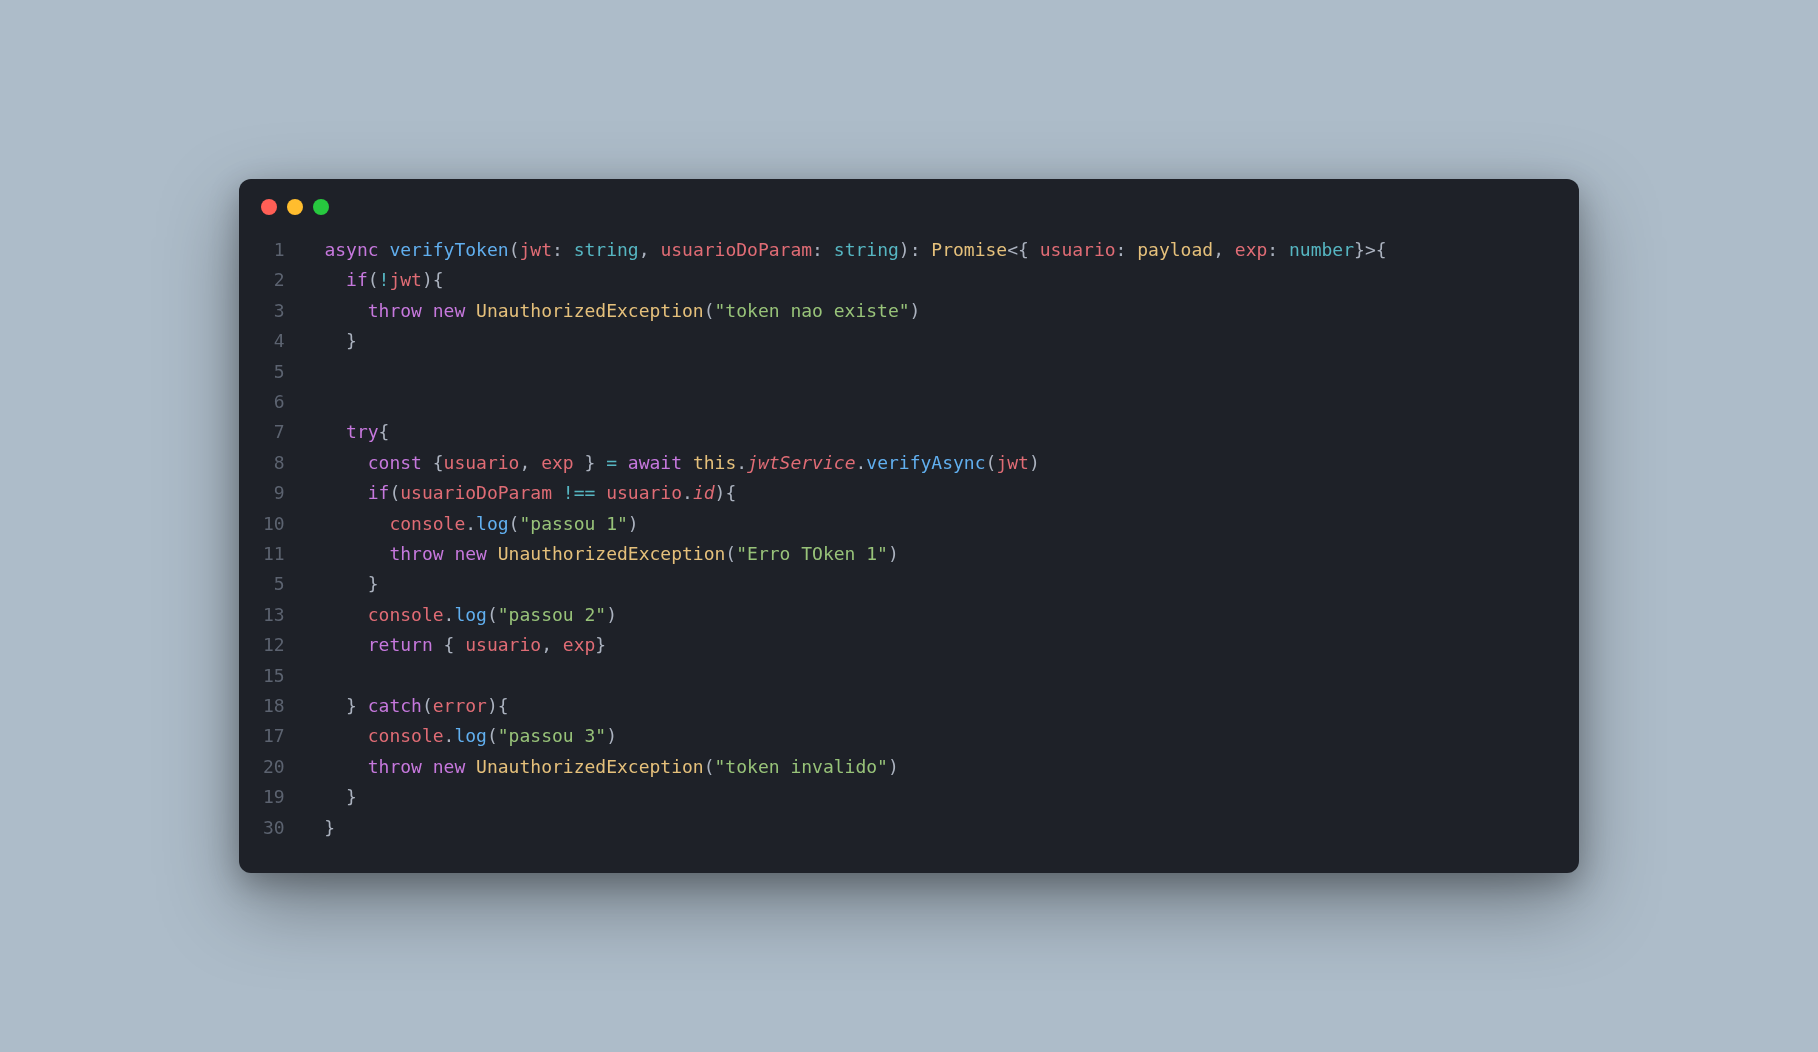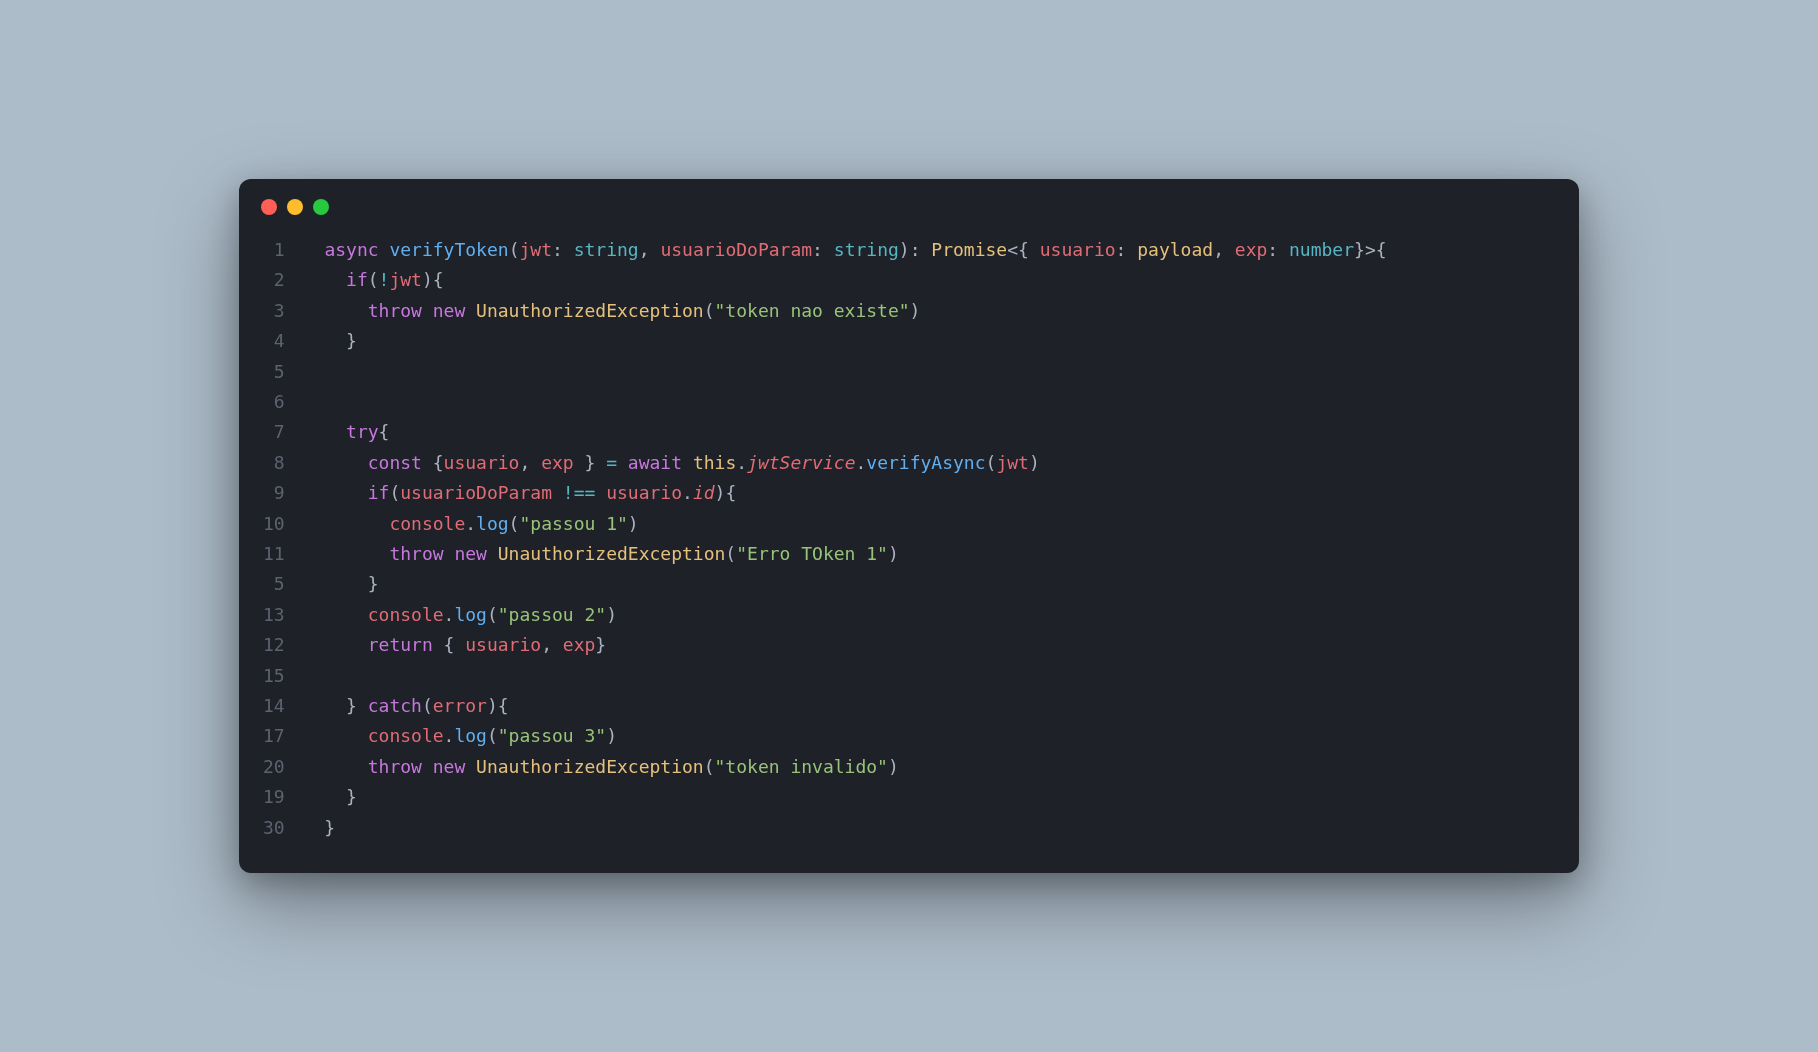--- a/index.html
+++ b/index.html
@@ -82,21 +82,21 @@
         <div>6</div>
         <div>7</div>
         <div>8</div>
         <div>9</div>
         <div>10</div>
         <div>11</div>
         <div>5</div>
         <div>13</div>
         <div>12</div>
         <div>15</div>
-        <div>14</div>
+        <div>18</div>
         <div>17</div>
         <div>20</div>
         <div>19</div>
         <div>30</div>
       </div>
     <div class="code" id="code"><div><span>  </span><span class="tok-kw">async</span><span> </span><span class="tok-fn">verifyToken</span><span class="tok-punc">(</span><span class="tok-var">jwt</span><span class="tok-punc">: </span><span class="tok-type">string</span><span class="tok-punc">, </span><span class="tok-var">usuarioDoParam</span><span class="tok-punc">: </span><span class="tok-type">string</span><span class="tok-punc">): </span><span class="tok-def">Promise</span><span class="tok-punc">&lt;{ </span><span class="tok-var">usuario</span><span class="tok-punc">: </span><span class="tok-def">payload</span><span class="tok-punc">, </span><span class="tok-var">exp</span><span class="tok-punc">: </span><span class="tok-type">number</span><span class="tok-punc">}&gt;{</span></div><div><span>    </span><span class="tok-kw">if</span><span class="tok-punc">(</span><span class="tok-op">!</span><span class="tok-var">jwt</span><span class="tok-punc">){</span></div><div><span>      </span><span class="tok-kw">throw</span><span> </span><span class="tok-kw">new</span><span> </span><span class="tok-def">UnauthorizedException</span><span class="tok-punc">(</span><span class="tok-str">"token nao existe"</span><span class="tok-punc">)</span></div><div><span class="tok-punc">    }</span></div><div>&nbsp;</div><div>&nbsp;</div><div><span>    </span><span class="tok-kw">try</span><span class="tok-punc">{</span></div><div><span>      </span><span class="tok-kw">const</span><span class="tok-punc"> {</span><span class="tok-var">usuario</span><span class="tok-punc">, </span><span class="tok-var">exp</span><span class="tok-punc"> } </span><span class="tok-op">=</span><span> </span><span class="tok-kw">await</span><span> </span><span class="tok-this">this</span><span class="tok-punc">.</span><span class="tok-prop">jwtService</span><span class="tok-punc">.</span><span class="tok-fn">verifyAsync</span><span class="tok-punc">(</span><span class="tok-var">jwt</span><span class="tok-punc">)</span></div><div><span>      </span><span class="tok-kw">if</span><span class="tok-punc">(</span><span class="tok-var">usuarioDoParam</span><span> </span><span class="tok-op">!==</span><span> </span><span class="tok-var">usuario</span><span class="tok-punc">.</span><span class="tok-prop">id</span><span class="tok-punc">){</span></div><div><span>        </span><span class="tok-var">console</span><span class="tok-punc">.</span><span class="tok-fn">log</span><span class="tok-punc">(</span><span class="tok-str">"passou 1"</span><span class="tok-punc">)</span></div><div><span>        </span><span class="tok-kw">throw</span><span> </span><span class="tok-kw">new</span><span> </span><span class="tok-def">UnauthorizedException</span><span class="tok-punc">(</span><span class="tok-str">"Erro TOken 1"</span><span class="tok-punc">)</span></div><div><span class="tok-punc">      }</span></div><div><span>      </span><span class="tok-var">console</span><span class="tok-punc">.</span><span class="tok-fn">log</span><span class="tok-punc">(</span><span class="tok-str">"passou 2"</span><span class="tok-punc">)</span></div><div><span>      </span><span class="tok-kw">return</span><span class="tok-punc"> { </span><span class="tok-var">usuario</span><span class="tok-punc">, </span><span class="tok-var">exp</span><span class="tok-punc">}</span></div><div>&nbsp;</div><div><span class="tok-punc">    } </span><span class="tok-kw">catch</span><span class="tok-punc">(</span><span class="tok-var">error</span><span class="tok-punc">){</span></div><div><span>      </span><span class="tok-var">console</span><span class="tok-punc">.</span><span class="tok-fn">log</span><span class="tok-punc">(</span><span class="tok-str">"passou 3"</span><span class="tok-punc">)</span></div><div><span>      </span><span class="tok-kw">throw</span><span> </span><span class="tok-kw">new</span><span> </span><span class="tok-def">UnauthorizedException</span><span class="tok-punc">(</span><span class="tok-str">"token invalido"</span><span class="tok-punc">)</span></div><div><span class="tok-punc">    }</span></div><div><span class="tok-punc">  }</span></div></div>
   </div>
 </div>
 
 </body></html>

